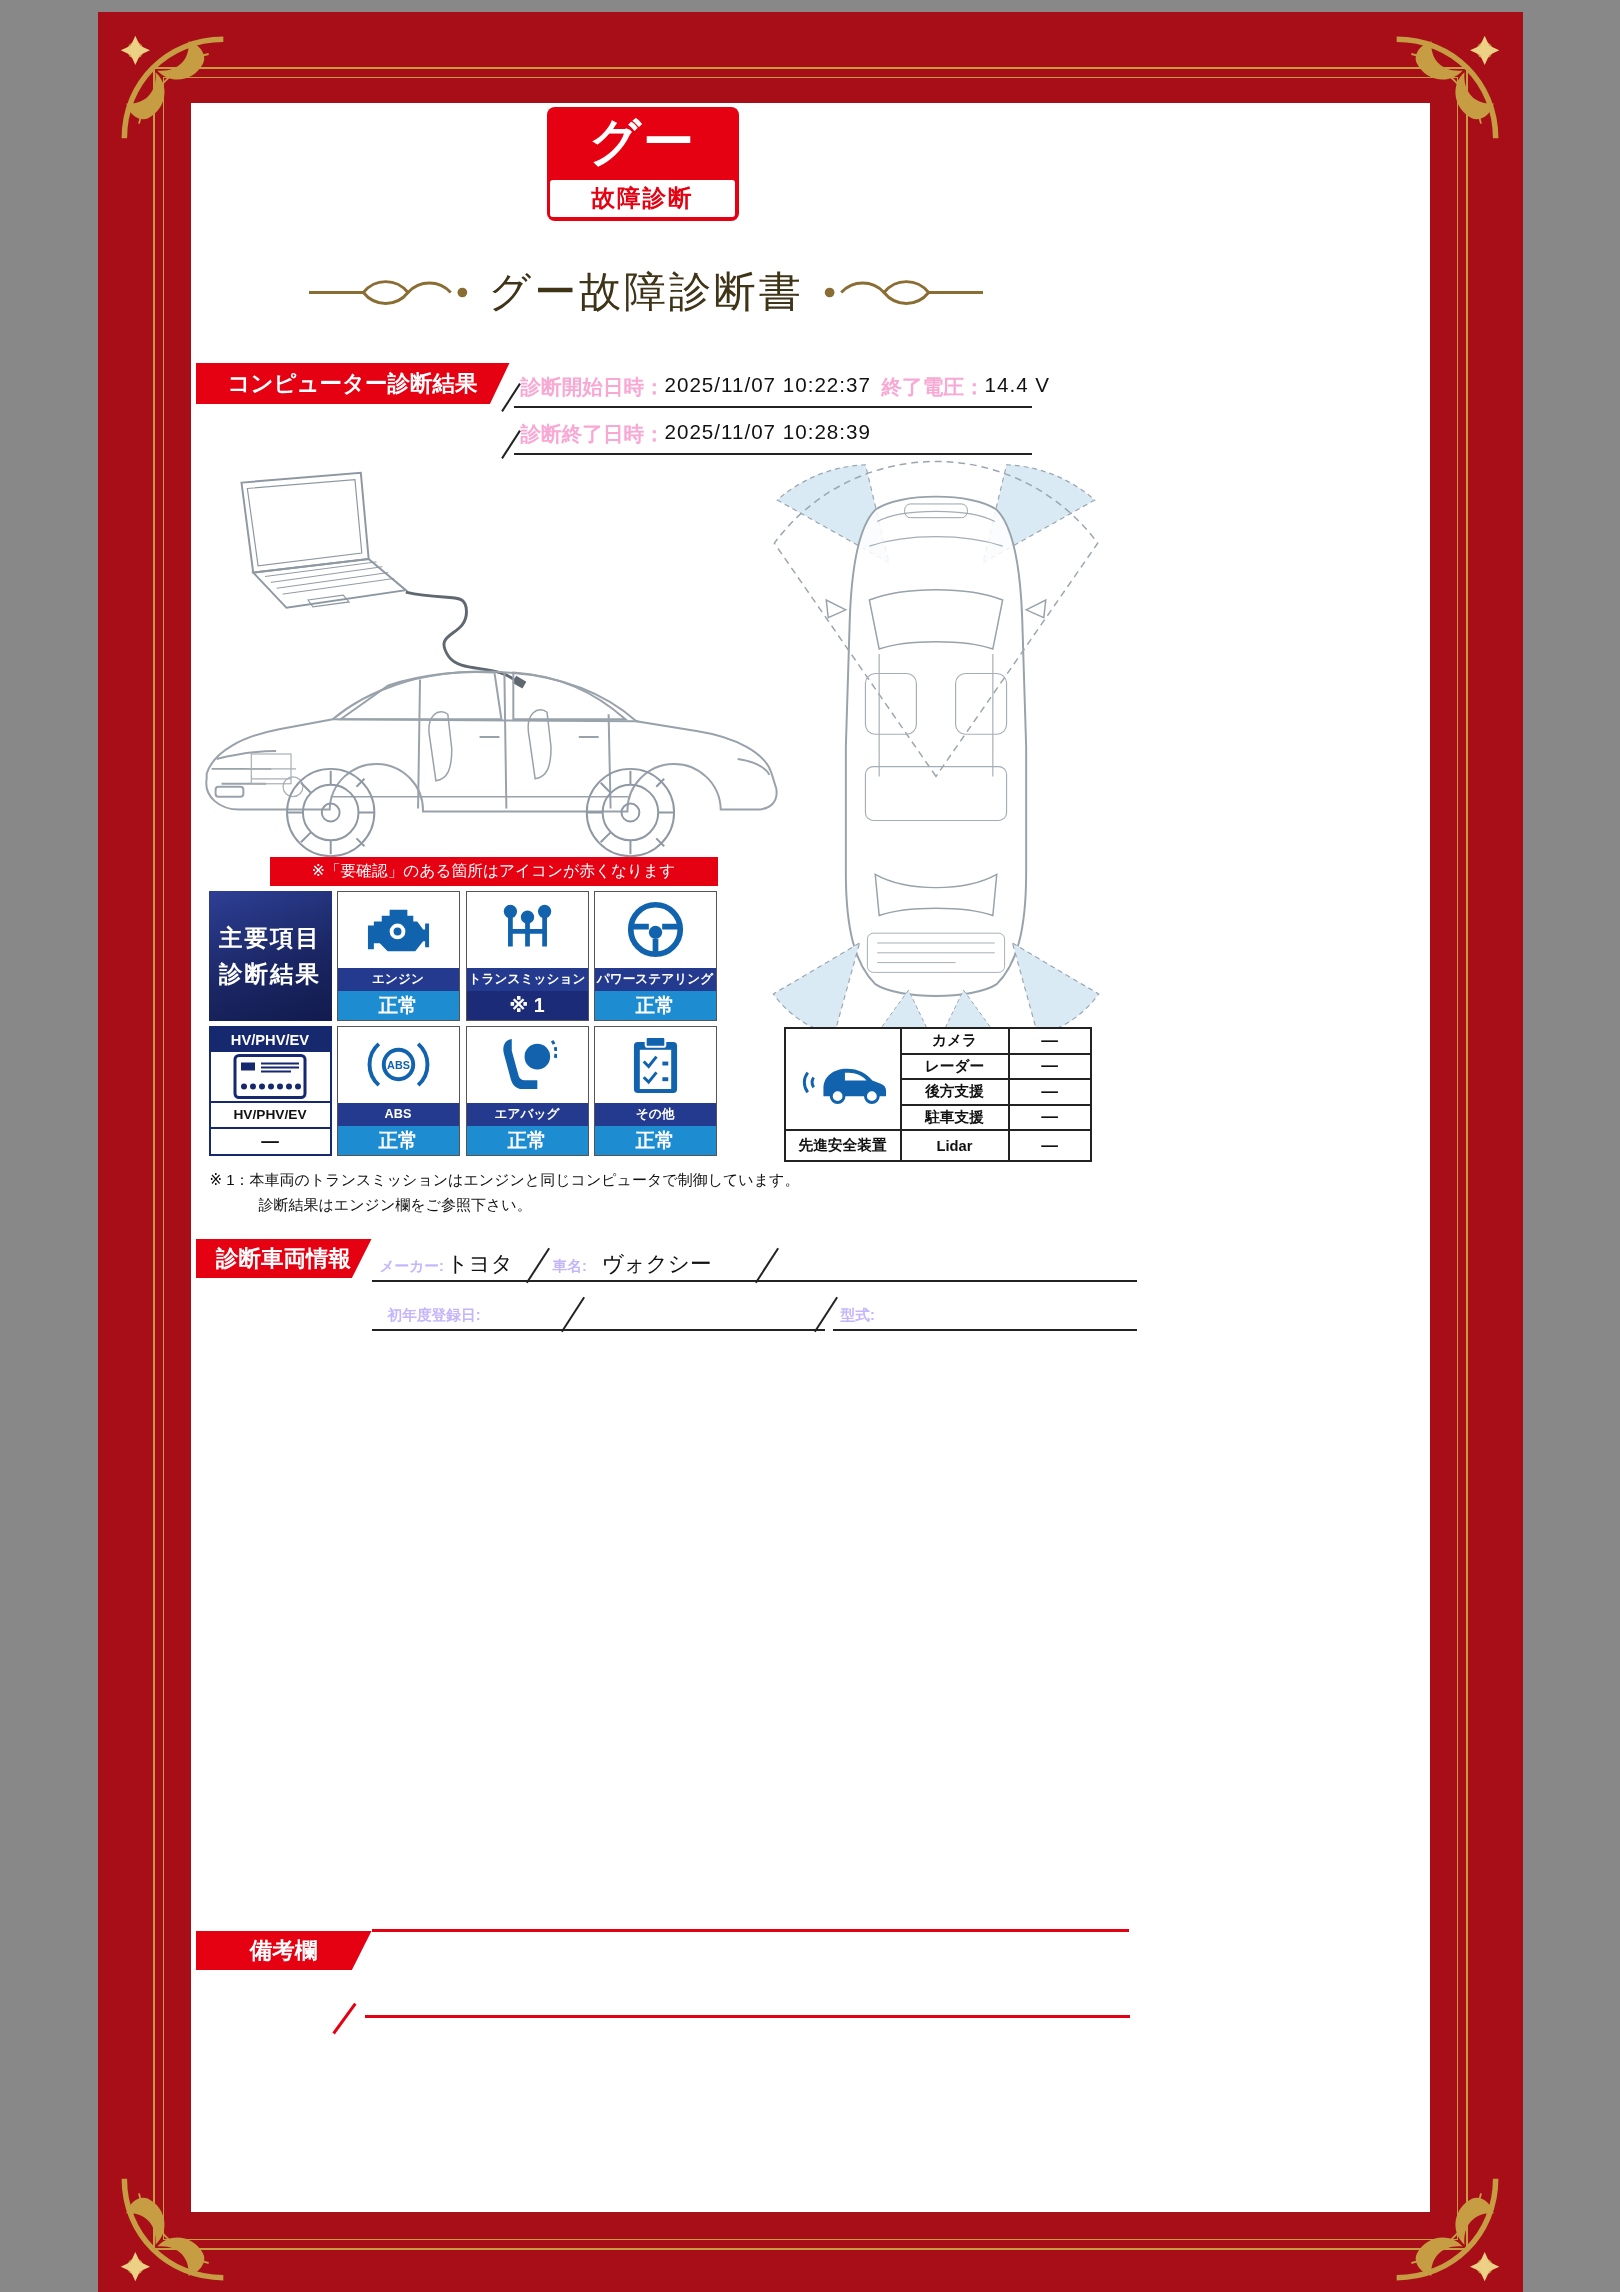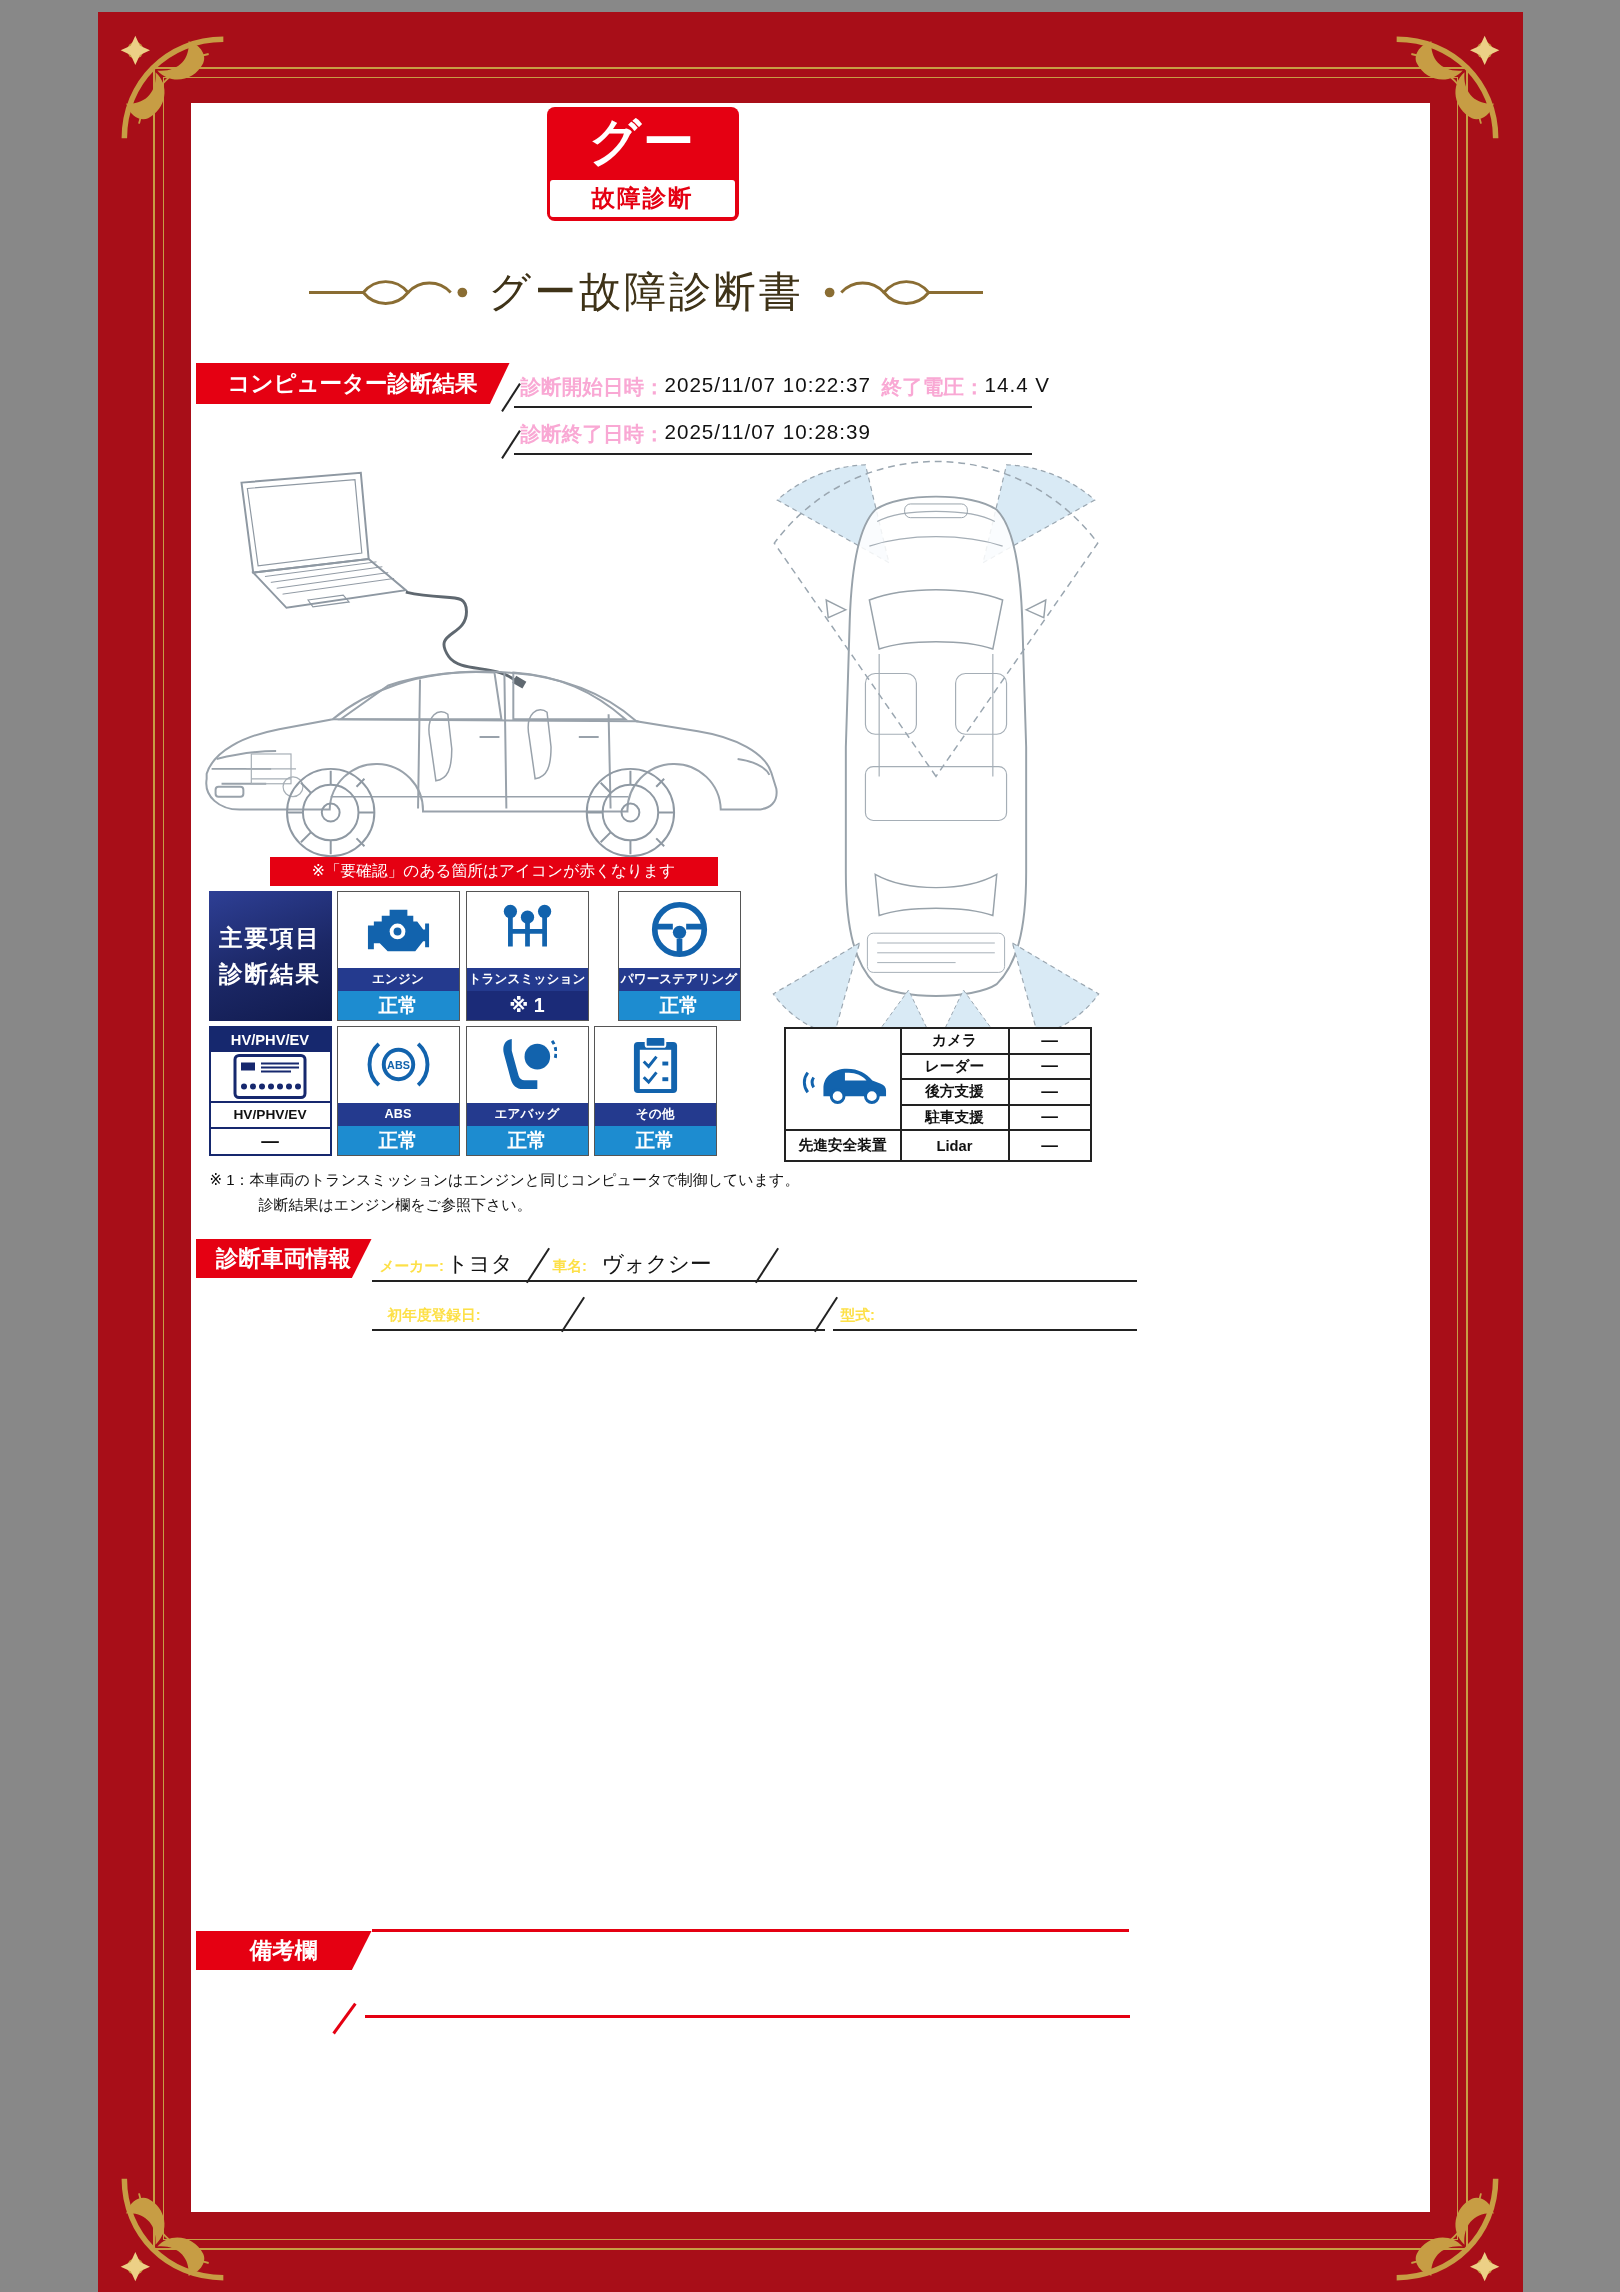--- a/index.html
+++ b/index.html
@@ -76,21 +76,21 @@
         border:1px solid #222;background:#fff;}
   .safety .cell{border:1px solid #222;display:flex;align-items:center;justify-content:center;
         font-size:14.7px;color:#111;background:#fff;}
   .safety .name{font-weight:700;}
   .safety .val{font-size:16.7px;font-weight:700;}
   .safety .icon-cell{grid-row:1/5;grid-column:1;}
   .safety .label-cell{grid-row:5;grid-column:1;font-weight:800;font-size:14.7px;white-space:nowrap;}
 
   .footnote{position:absolute;font-size:15px;color:#111;white-space:nowrap;}
 
-  .v-label{position:absolute;font-size:14.7px;font-weight:700;color:#fde047;white-space:nowrap;}
+  .v-label{position:absolute;font-size:14.7px;font-weight:700;color:#c4b5fd;white-space:nowrap;}
   .v-value{position:absolute;font-size:21.6px;color:#111;white-space:nowrap;}
 
   .illu{position:absolute;}
 </style>
 </head>
 <body>
 
 <div class="page">
 
   <div class="gold-line"></div>
@@ -262,21 +262,21 @@
           </g>
         <circle cx="12" cy="11" r="7" fill="#1263ad"></circle>
           <circle cx="30" cy="17" r="7" fill="#1263ad"></circle>
           <circle cx="48" cy="11" r="7" fill="#1263ad"></circle>
       </svg>
     </div>
     <div class="tile-label">トランスミッション</div>
     <div class="tile-status navy">※ 1</div>
   </div>
 
-  <div class="tile" style="left:520px;top:879px;">
+  <div class="tile" style="left:496px;top:879px;">
     <div class="tile-icon">
       <svg width="59" height="59" viewBox="0 0 62 62">
         <circle cx="31" cy="31" r="26" fill="none" stroke="#1263ad" stroke-width="6"></circle>
         <circle cx="31" cy="34" r="7" fill="#1263ad"></circle>
         <path d="M6 28 H24 M38 28 H56 M31 41 V56" stroke="#1263ad" stroke-width="6"></path>
       </svg>
     </div>
     <div class="tile-label">パワーステアリング</div>
     <div class="tile-status">正常</div>
   </div>

